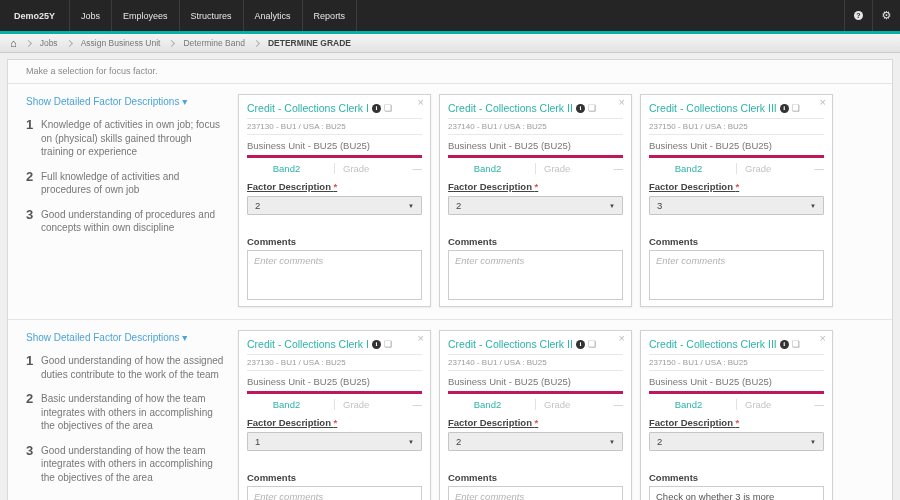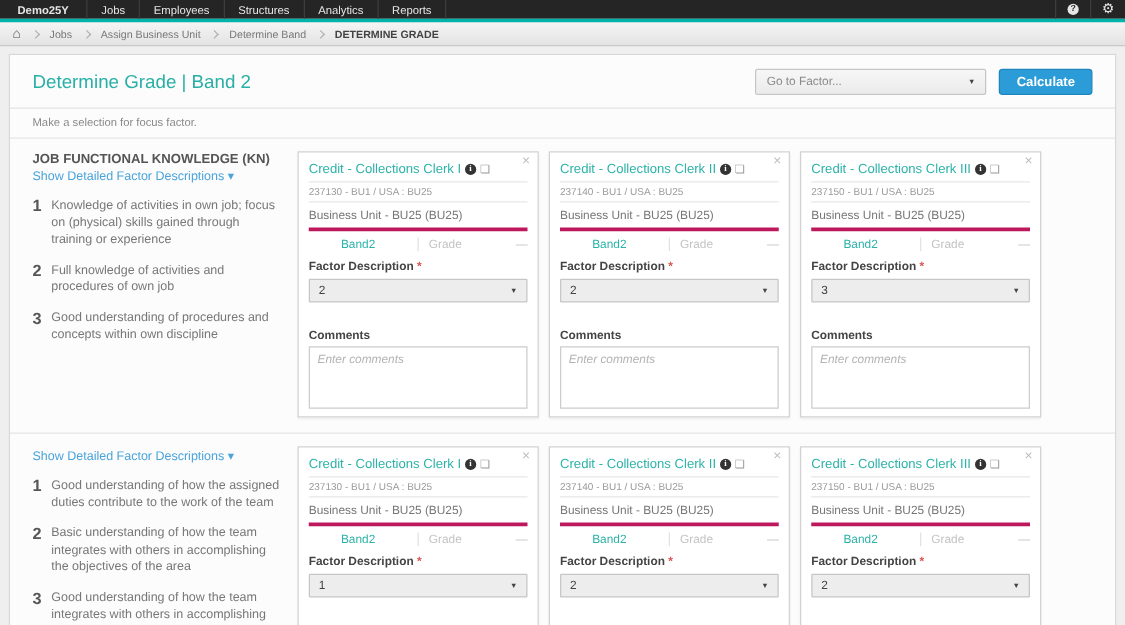--- a/index.html
+++ b/index.html
@@ -4,21 +4,21 @@
 <style>
   * { box-sizing: border-box; }
   html,body { margin:0; padding:0; }
   body {
     width:900px; height:500px; overflow:hidden;
     font-family:"Liberation Sans", sans-serif;
     background:#efefef;
   }
 
   
-  .topnav { display:flex; align-items:stretch; height:15px; background:#252525; font-size:9px; color:#e6e6e6; }
+  .topnav { display:flex; align-items:stretch; height:31px; background:#252525; font-size:9px; color:#e6e6e6; }
   .nav-brand { display:flex; align-items:center; padding:0 14px; font-weight:bold; border-right:1px solid #3c3c3c; cursor:pointer; }
   .nav-items { display:flex; align-items:stretch; }
   .nav-item { display:flex; align-items:center; padding:0 11px; border-right:1px solid #3c3c3c; cursor:pointer; }
   .nav-right { margin-left:auto; display:flex; align-items:stretch; }
   .nav-icon { display:flex; align-items:center; justify-content:center; width:28px; border-left:1px solid #3c3c3c; cursor:pointer; }
   .help-badge { width:9px; height:9px; border-radius:50%; background:#e6e6e6; color:#252525; font-size:7px; font-weight:bold; display:flex; align-items:center; justify-content:center; }
   .gear-glyph { font-size:11px; color:#e6e6e6; line-height:1; }
 
   .accent-bar { height:3px; background:#00b2a9; }
 
@@ -57,21 +57,21 @@
   .card-title-row { display:flex; align-items:center; padding:1px 12px 4px 0; border-bottom:1px solid #e8e8e8; }
   .card-title { color:#2cb3a9; font-size:10.5px; cursor:pointer; white-space:nowrap; overflow:hidden; text-overflow:ellipsis; }
   .info-icon { width:9px; height:9px; border-radius:50%; background:#333; color:#fff; font-size:7px; font-weight:bold;
     font-family:"Liberation Serif", serif; display:inline-flex; align-items:center; justify-content:center; margin-left:3px; flex-shrink:0; cursor:pointer; }
   .pages-icon { color:#9a9a9a; font-size:9px; margin-left:3px; flex-shrink:0; cursor:pointer; line-height:1; }
   .card-code { font-size:8px; color:#9a9a9a; padding:3px 0; border-bottom:1px solid #e8e8e8; }
   .card-bu { font-size:9.5px; color:#777; padding:5px 0 4px; border-bottom:3px solid #be185d; }
   .band-row { display:flex; font-size:9.5px; padding:5px 0 4px; }
   .band-half { flex:1; display:flex; justify-content:center; align-items:center; padding-right:8px; color:#2cb3a9; }
   .grade-half { flex:1; display:flex; justify-content:space-between; align-items:center; padding-left:8px; border-left:1px solid #e2e2e2; color:#c3c3c3; }
-  .field-label { font-size:9.5px; font-weight:bold; color:#444; margin:3px 0 4px; }
+  .field-label { font-size:9.5px; font-weight:bold; color:#444; margin:3px 0 4px;text-decoration:underline; }
   .req { color:#d9534f; }
   .select { height:19px; background:#ededed; border:1px solid #c6c6c6; border-radius:1px; display:flex; align-items:center;
     padding:0 7px; font-size:9.5px; color:#444; cursor:pointer; }
   .comments-label { font-size:9.5px; font-weight:bold; color:#444; margin:21px 0 3px; }
   textarea.comments { width:100%; height:50px; border:1px solid #ccc; resize:none; font-family:inherit;
     font-size:9.5px; color:#555; padding:4px 6px; outline:none; display:block; }
   textarea.comments::placeholder { color:#b3b3b3; font-style:italic; }
 </style>
 </head>
 <body>
@@ -111,35 +111,24 @@
 
   <span class="crumb-sep"></span>
     <span class="crumb-item">Determine Band</span>
 
   <span class="crumb-sep"></span>
     <span class="crumb-item crumb-current">DETERMINE GRADE</span>
 </div>
 
 <div class="main">
   <div class="panel">
-    <div class="panel-header">
-      <span class="page-title">Determine Grade | Band 2</span>
-      <span class="header-controls">
-        <span class="goto-select">
-          <span>Go to Factor...</span>
-          <span class="arrow">▼</span>
-        </span>
-        <button class="calc-btn">Calculate</button>
-      </span>
-    </div>
     <div class="subtitle">Make a selection for focus factor.</div>
     <div id="sections">
   <div class="section">
     <div class="sec-left">
-      <div class="sec-heading">JOB FUNCTIONAL KNOWLEDGE (KN)</div>
       <div class="sec-link"><span>Show Detailed Factor Descriptions</span> <span>▾</span></div>
       <div class="levels">
   <div class="level">
     <span class="level-num">1</span>
     <span class="level-text">Knowledge of activities in own job; focus on (physical) skills gained through training or experience</span>
   </div>
 
   <div class="level">
     <span class="level-num">2</span>
     <span class="level-text">Full knowledge of activities and procedures of own job</span>

